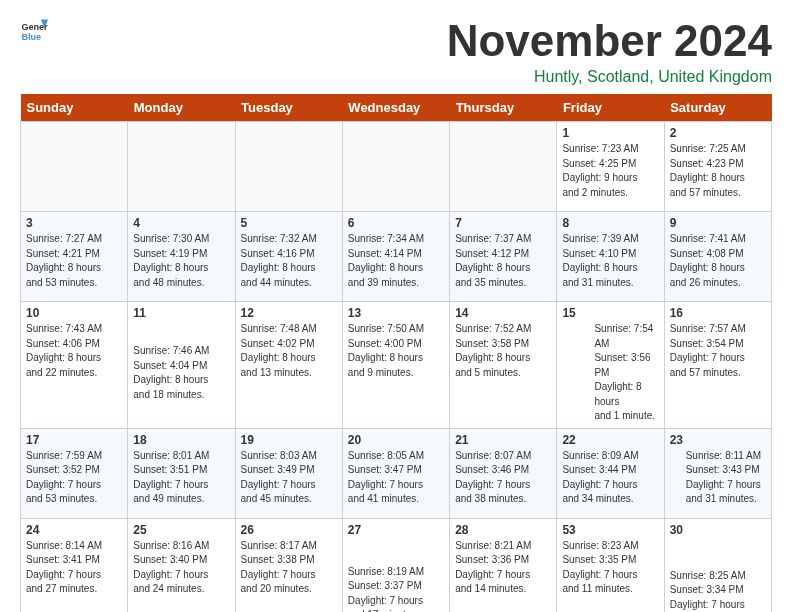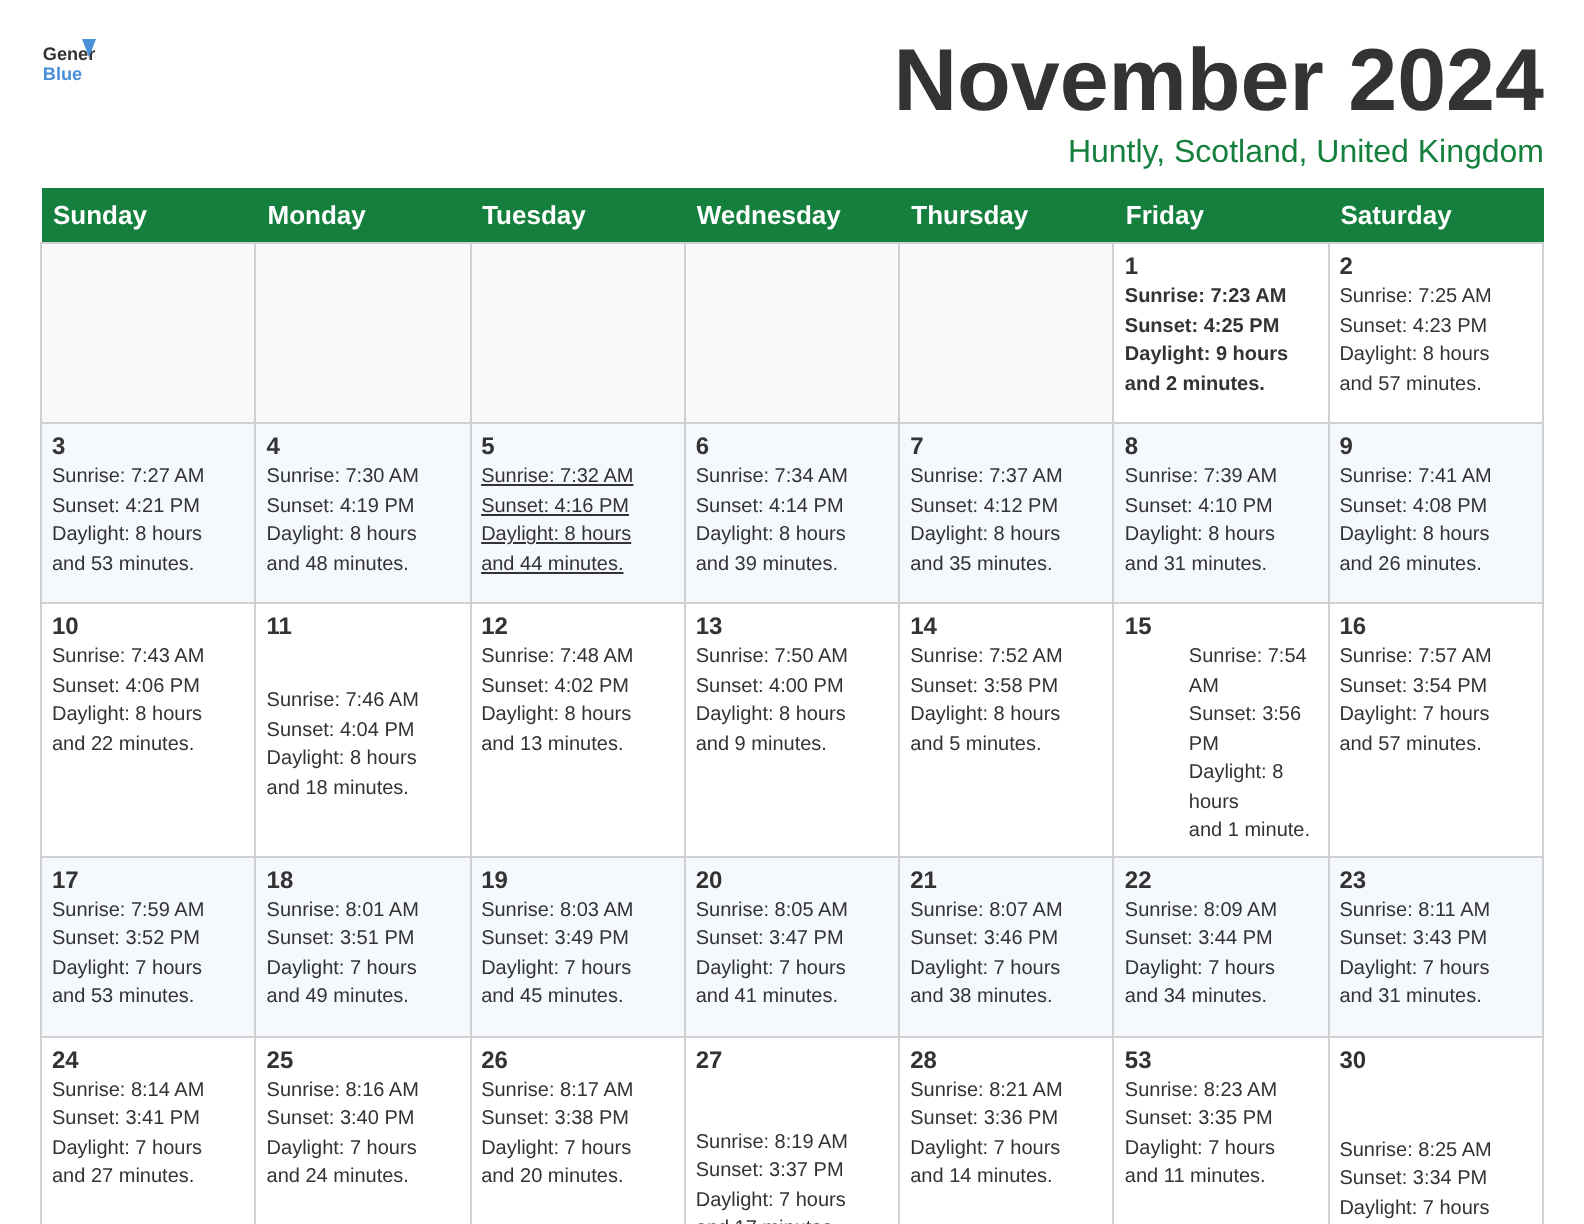--- a/index.html
+++ b/index.html
@@ -5,21 +5,21 @@
     * { box-sizing: border-box; margin: 0; padding: 0; }
     body { font-family: Arial, sans-serif; background: #fff; width: 792px; min-height: 612px; }
     .page { width: 792px; padding: 16px 20px; }
     .header { display: flex; justify-content: space-between; align-items: flex-start; margin-bottom: 8px; }
     .logo { display: flex; align-items: center; gap: 4px; }
     .logo-icon { width: 28px; height: 28px; }
     .title-area { text-align: right; }
     .month-title { font-size: 44px; font-weight: bold; color: #333; }
     .location { font-size: 16px; color: #15803d; margin-top: 2px; }
     table { width: 100%; border-collapse: collapse; table-layout: fixed; }
-    th { background-color: #15803d; color: #fff; text-align: left; padding: 6px 6px; font-size: 13px; font-weight: bold; }
+    th { background-color: #c2410c; color: #fff; text-align: left; padding: 6px 6px; font-size: 13px; font-weight: bold; }
     td { border: 1px solid #d0d0d0; vertical-align: top; padding: 4px 5px; font-size: 10.5px; color: #333; height: 90px; }
     td.empty { background: #f9f9f9; }
     .day-num { font-weight: bold; font-size: 12px; display: block; margin-bottom: 2px; }
     .day-info { font-size: 10px; line-height: 1.45; color: #333; }
     tr:nth-child(even) td:not(.empty) { background: #f5f8fc; }
     tr:nth-child(odd) td:not(.empty) { background: #ffffff; }
   </style>
 </head>
 <body>
 
@@ -51,21 +51,21 @@
     </thead>
     <tbody id="calendar-body">
     <tr>
           <td class="empty"></td>
           <td class="empty"></td>
           <td class="empty"></td>
           <td class="empty"></td>
           <td class="empty"></td>
           <td>
             <span class="day-num">1</span>
-            <div class="day-info" style="white-space: pre-line; font-weight: bold;">Sunrise: 7:23 AM
+            <div class="day-info" style="white-space: pre-line;">Sunrise: 7:23 AM
 Sunset: 4:25 PM
 Daylight: 9 hours
 and 2 minutes.</div>
           </td>
           <td>
             <span class="day-num">2</span>
             <div class="day-info" style="white-space: pre-line;">Sunrise: 7:25 AM
 Sunset: 4:23 PM
 Daylight: 8 hours
 and 57 minutes.</div>
@@ -81,21 +81,21 @@
           </td>
           <td>
             <span class="day-num">4</span>
             <div class="day-info" style="white-space: pre-line;">Sunrise: 7:30 AM
 Sunset: 4:19 PM
 Daylight: 8 hours
 and 48 minutes.</div>
           </td>
           <td>
             <span class="day-num">5</span>
-            <div class="day-info" style="white-space: pre-line; text-decoration: underline;">Sunrise: 7:32 AM
+            <div class="day-info" style="white-space: pre-line;">Sunrise: 7:32 AM
 Sunset: 4:16 PM
 Daylight: 8 hours
 and 44 minutes.</div>
           </td>
           <td>
             <span class="day-num">6</span>
             <div class="day-info" style="white-space: pre-line;">Sunrise: 7:34 AM
 Sunset: 4:14 PM
 Daylight: 8 hours
 and 39 minutes.</div>
@@ -211,21 +211,21 @@
           </td>
           <td>
             <span class="day-num">22</span>
             <div class="day-info" style="white-space: pre-line;">Sunrise: 8:09 AM
 Sunset: 3:44 PM
 Daylight: 7 hours
 and 34 minutes.</div>
           </td>
           <td>
             <span class="day-num">23</span>
-            <div class="day-info" style="white-space: pre-line;">Sunrise: 8:11 AM
+            <div class="day-info" style="white-space: pre-line; margin-left: 16px;">Sunrise: 8:11 AM
 Sunset: 3:43 PM
 Daylight: 7 hours
 and 31 minutes.</div>
           </td>
         </tr>
         <tr>
           <td>
             <span class="day-num">24</span>
             <div class="day-info" style="white-space: pre-line;">Sunrise: 8:14 AM
 Sunset: 3:41 PM

